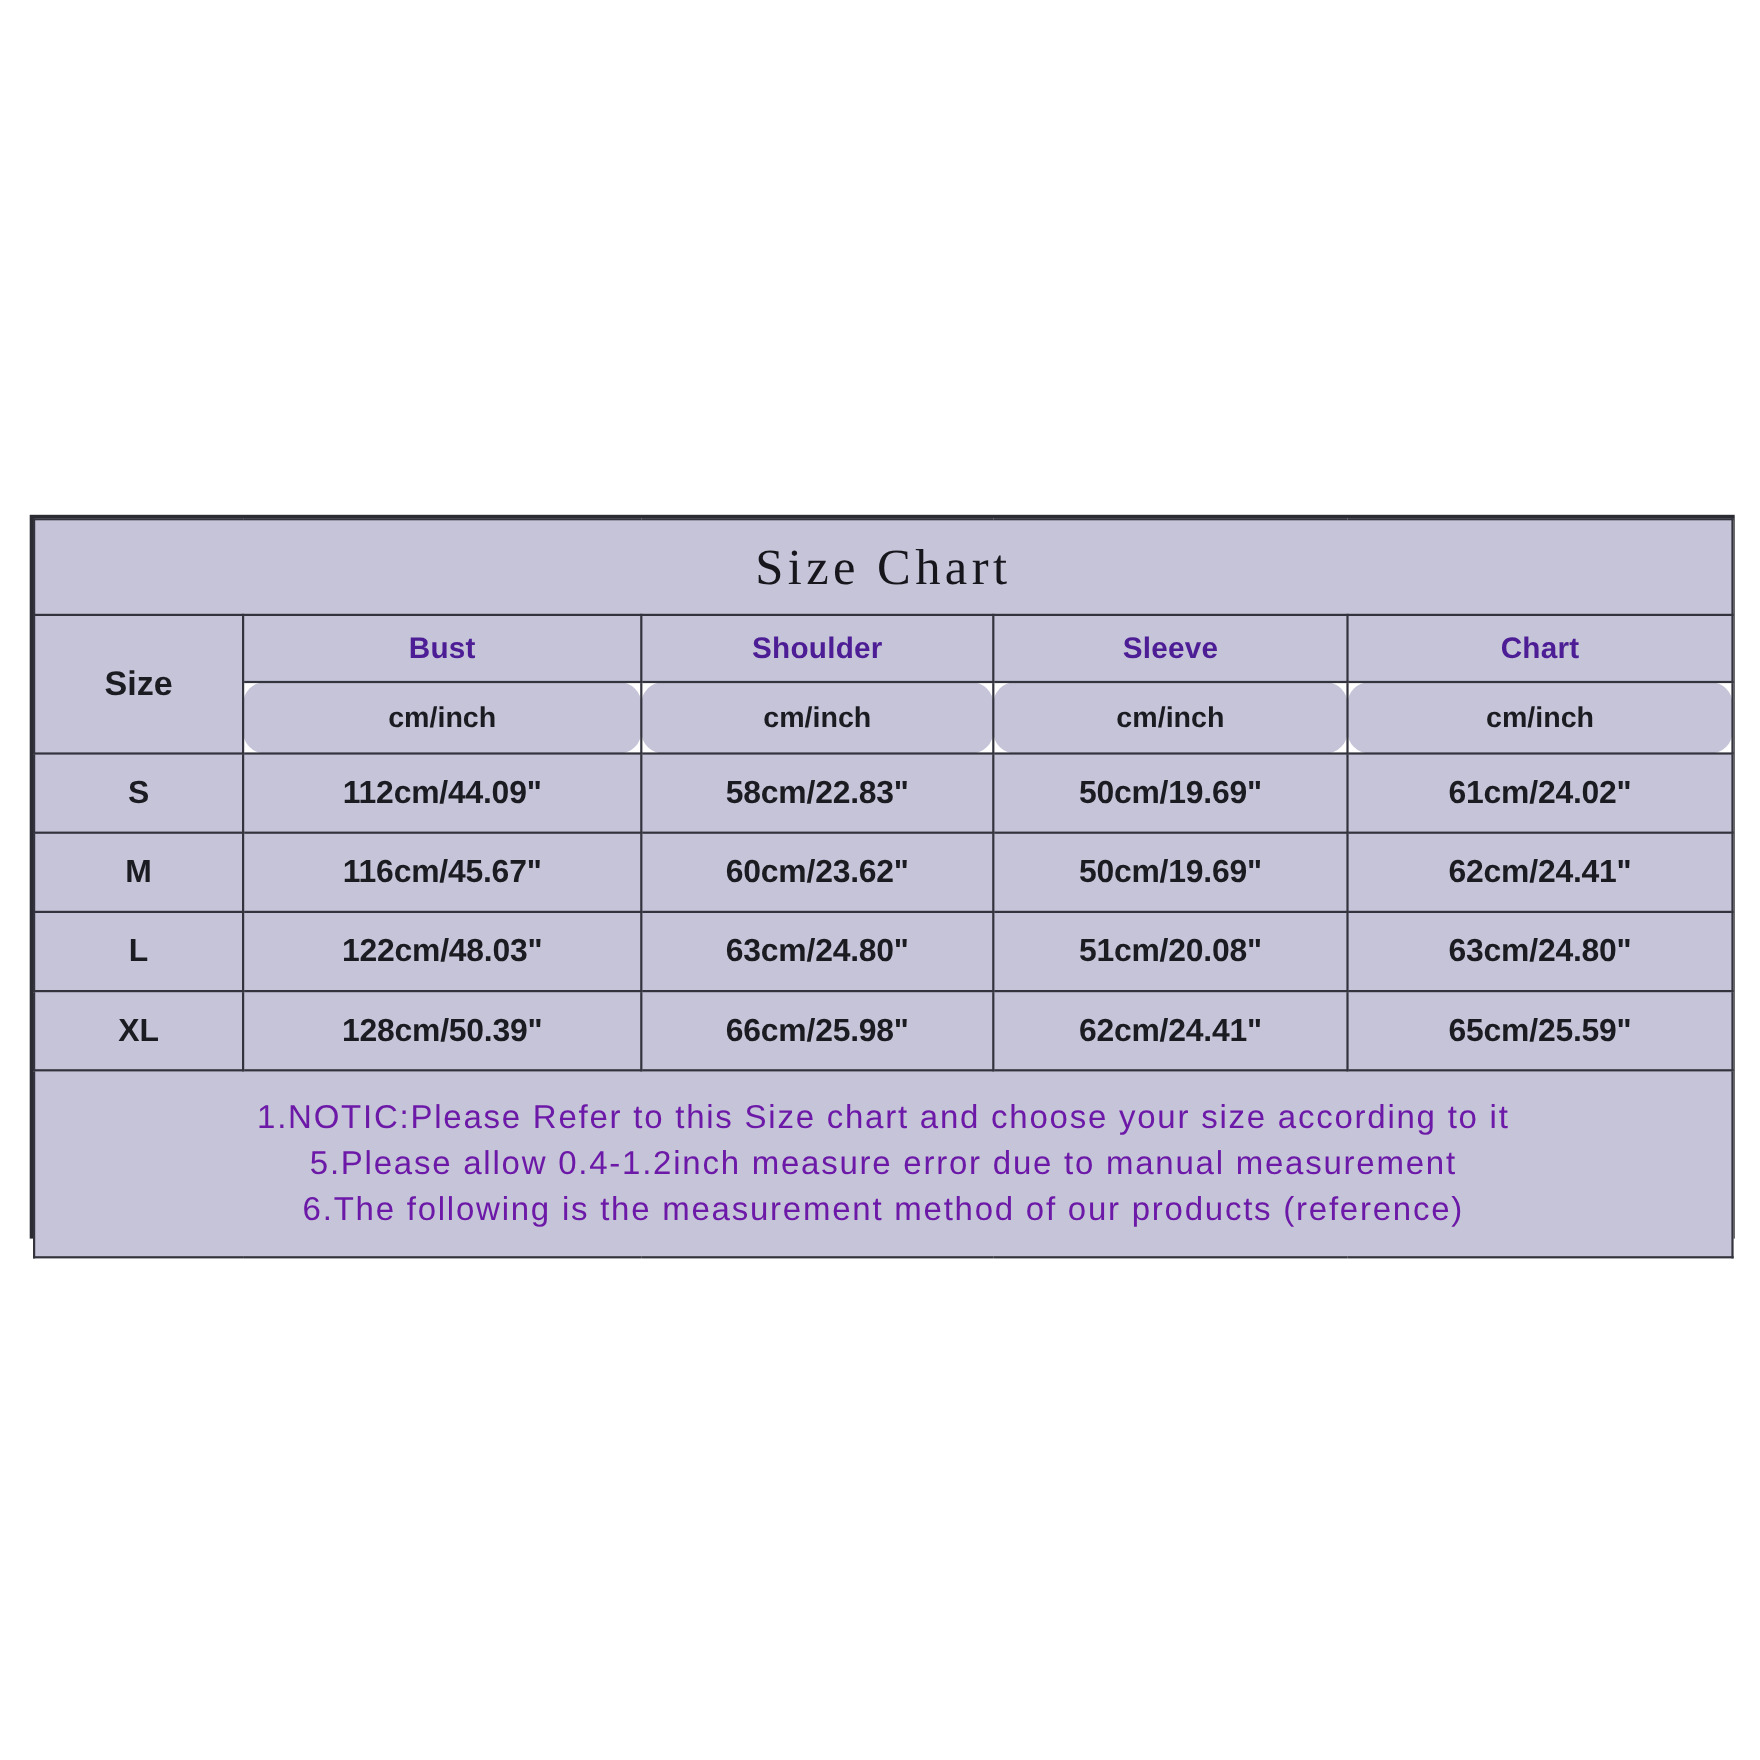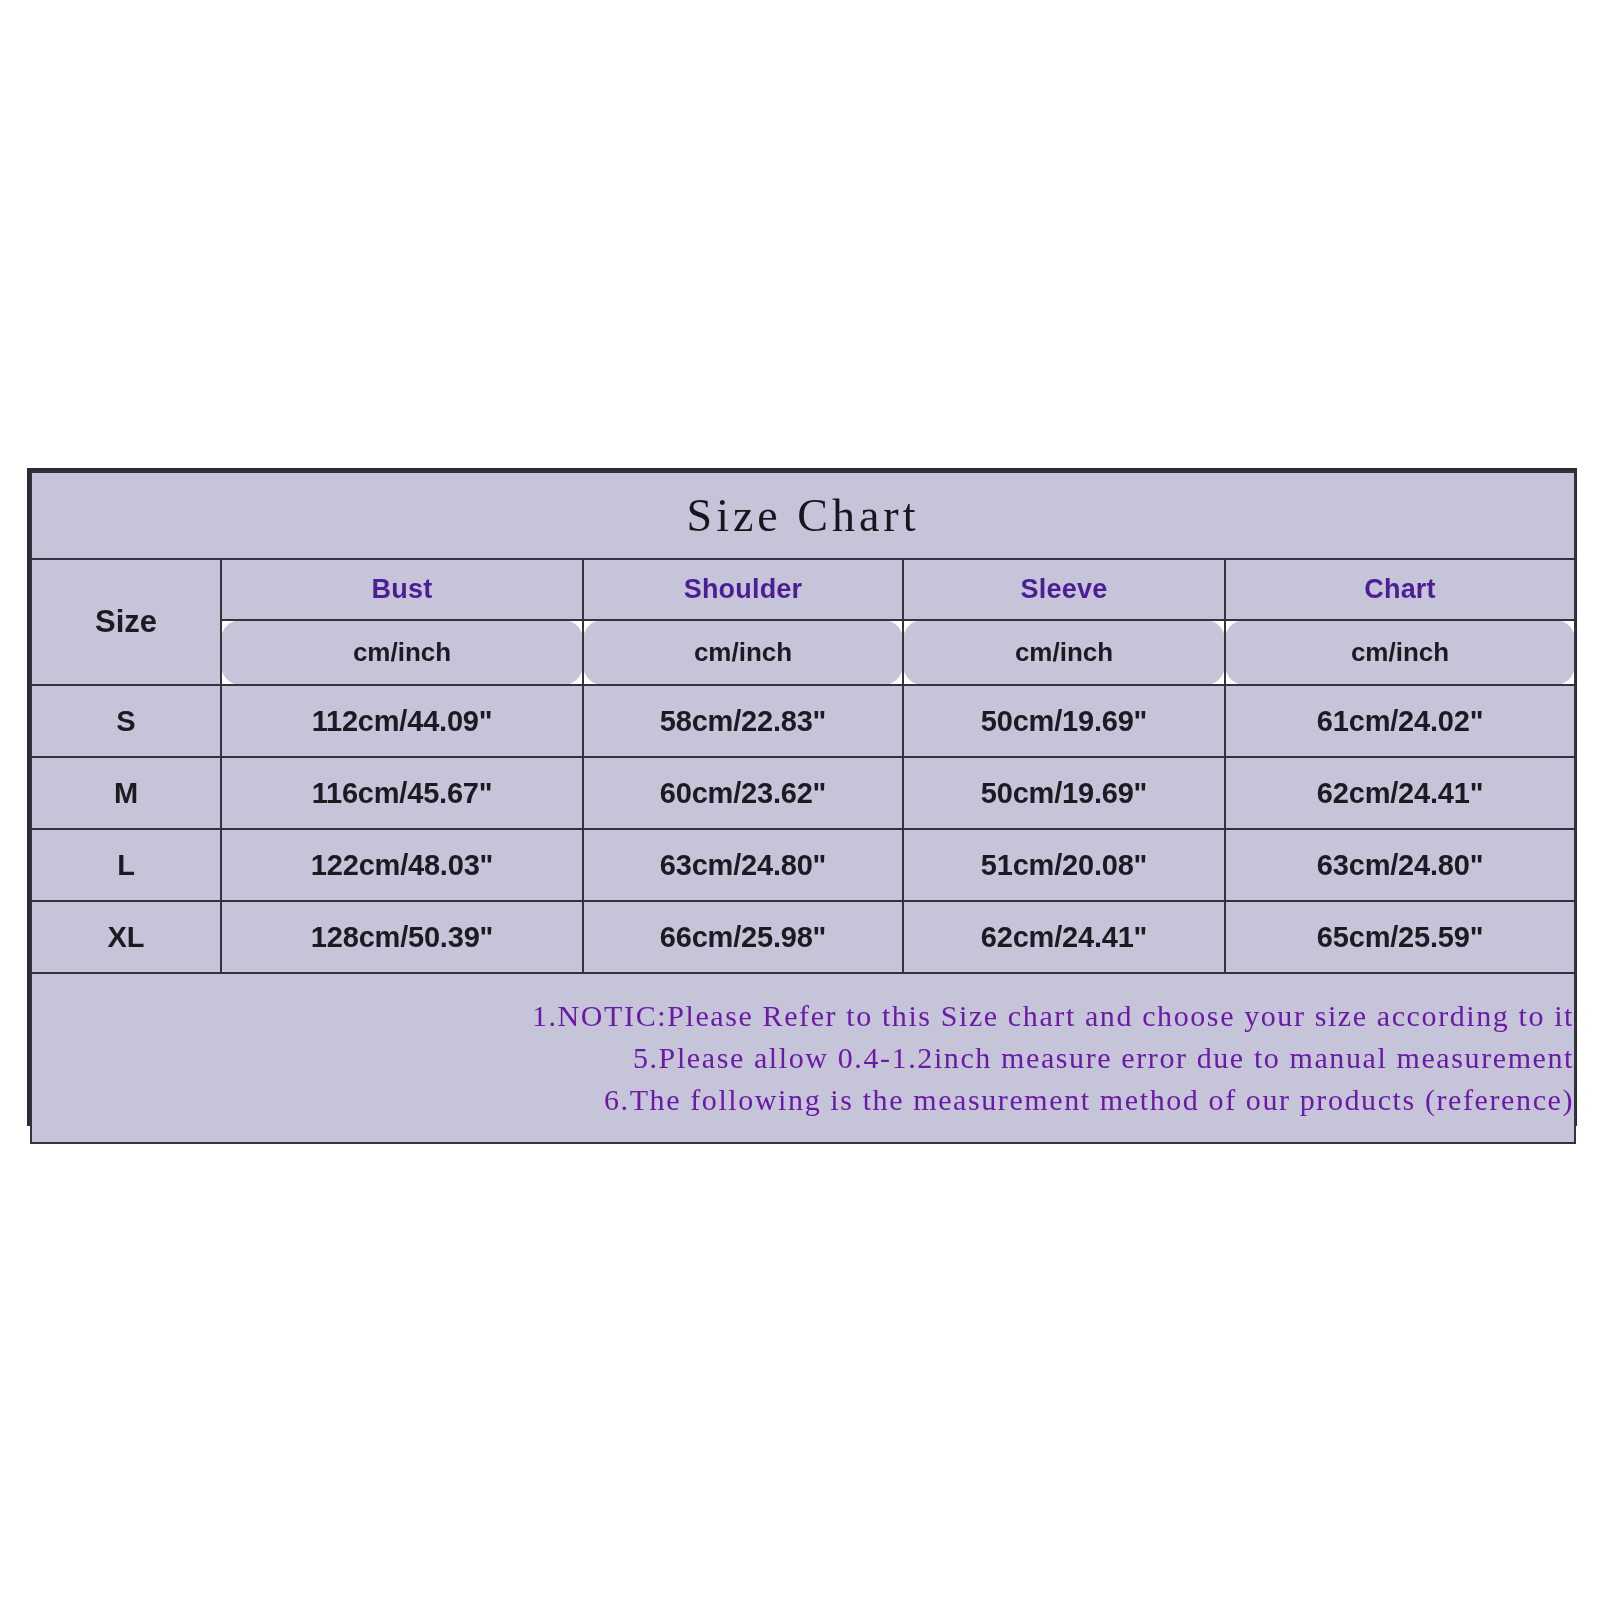--- a/index.html
+++ b/index.html
@@ -95,26 +95,26 @@
   td.notes-cell {
     background: #ffffff;
     border-left: none;
     border-right: none;
     border-bottom: none;
     padding: 10px 0 0 0;
     height: 168px;
     vertical-align: top;
   }
   .note-line {
-    font-family: Liberation Serif, serif;
+    font-family: Liberation Sans, sans-serif;
     font-size: 30px;
     color: #6d19a8;
     letter-spacing: 1.6px;
     line-height: 42px;
-    text-align: right;
+    text-align: center;
     white-space: nowrap;
   }
 
   
   col.c-size   { width: 190px; }
   col.c-bust   { width: 362px; }
   col.c-should { width: 320px; }
   col.c-sleeve { width: 322px; }
   col.c-length { width: 350px; }
 </style>

